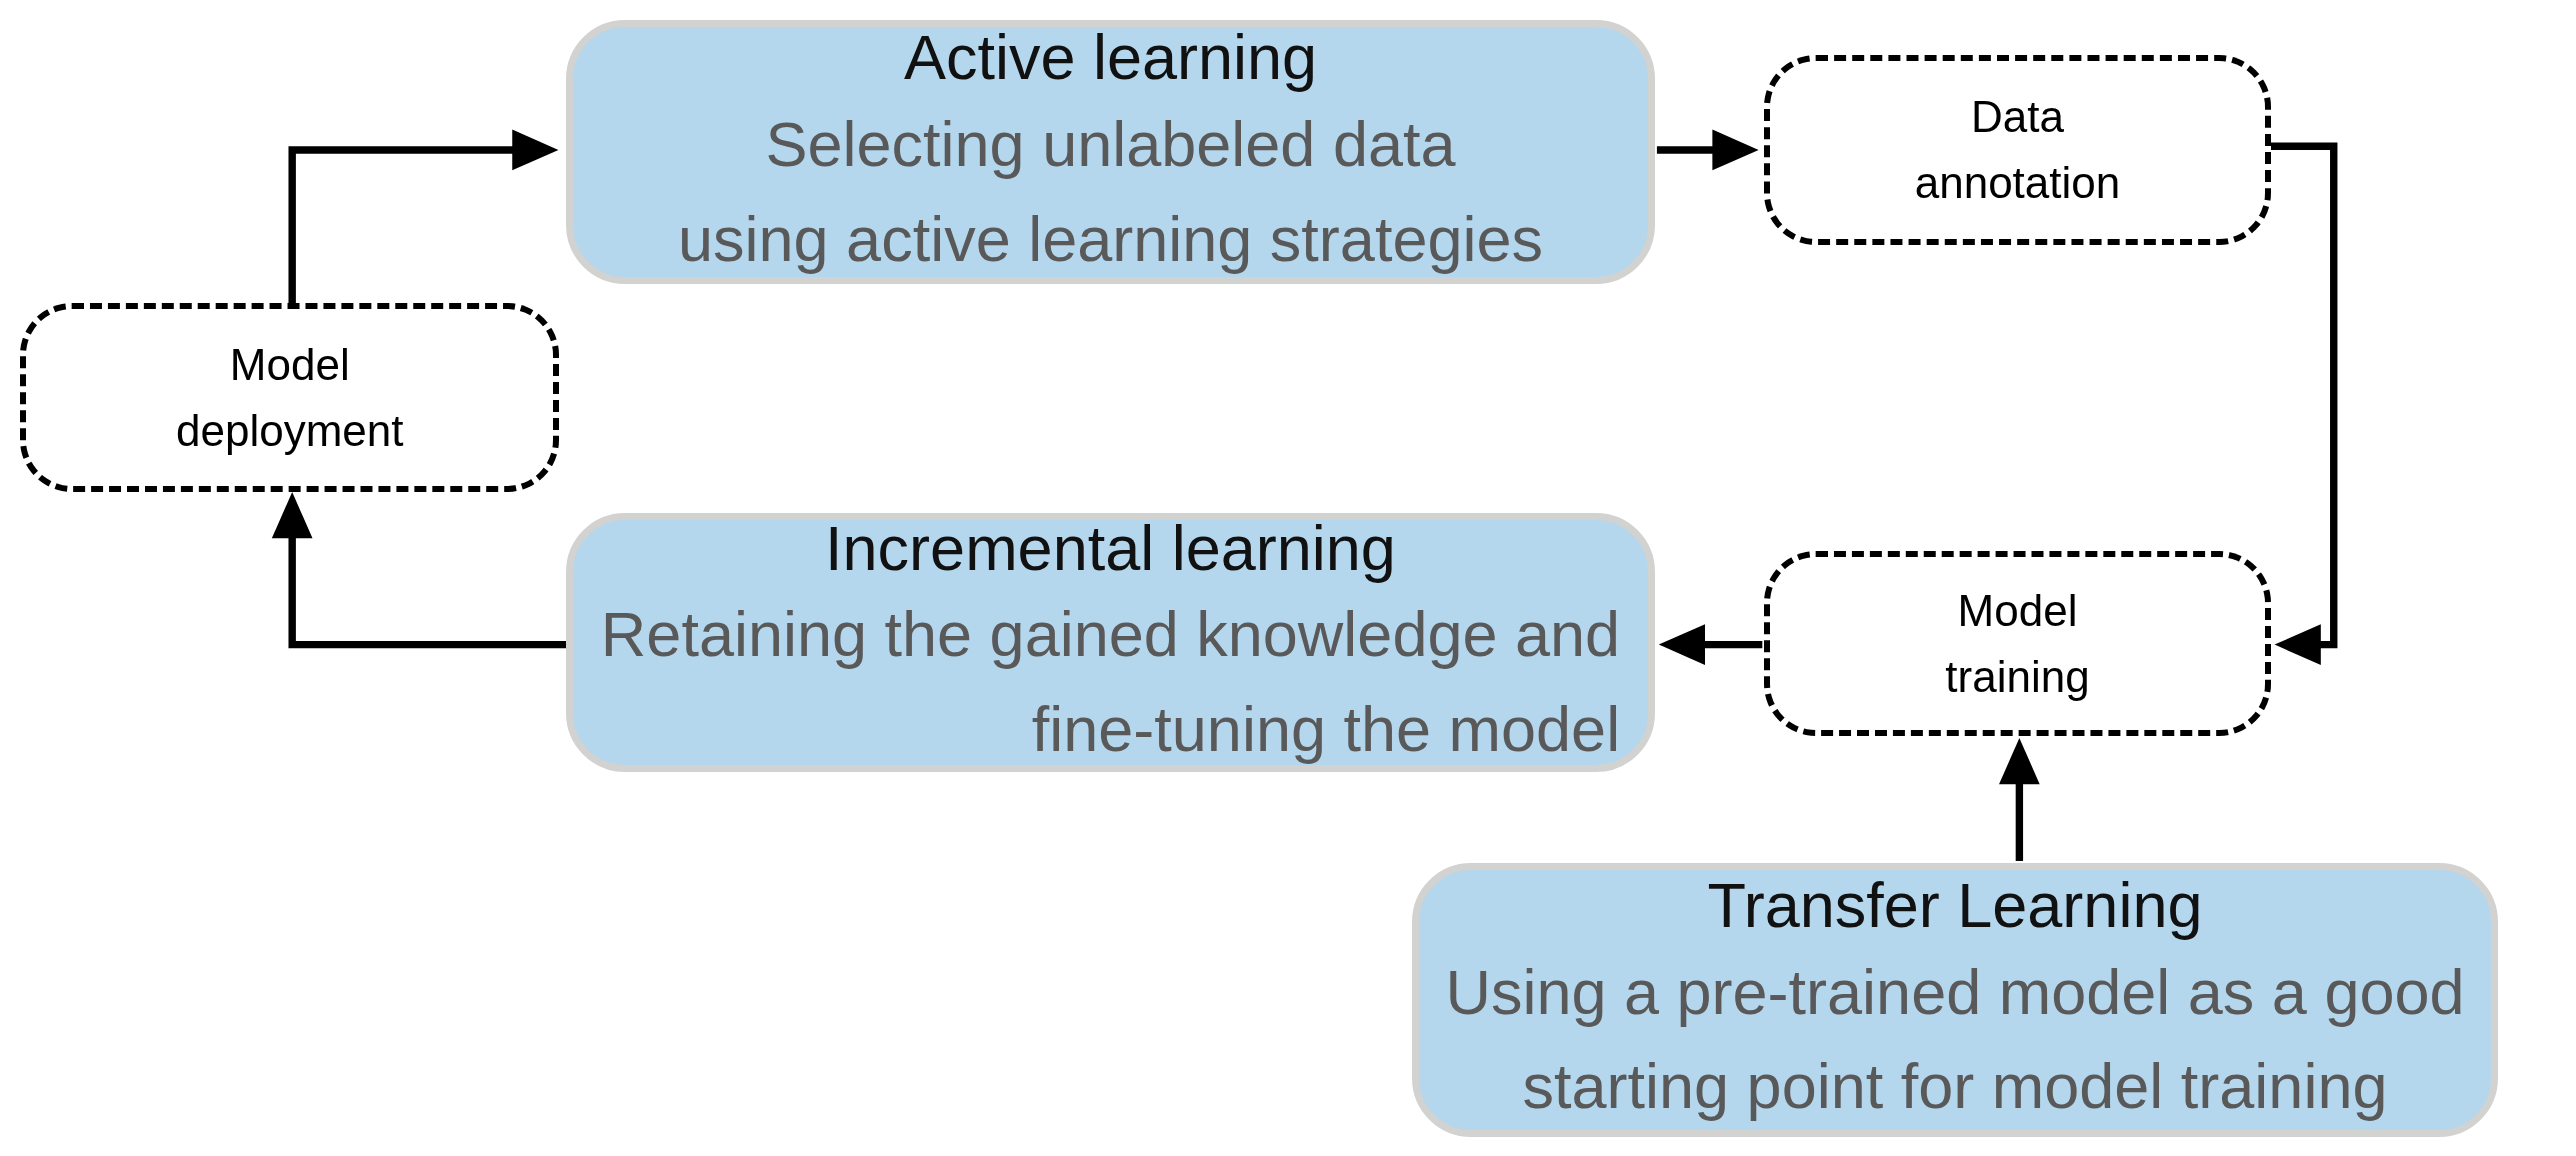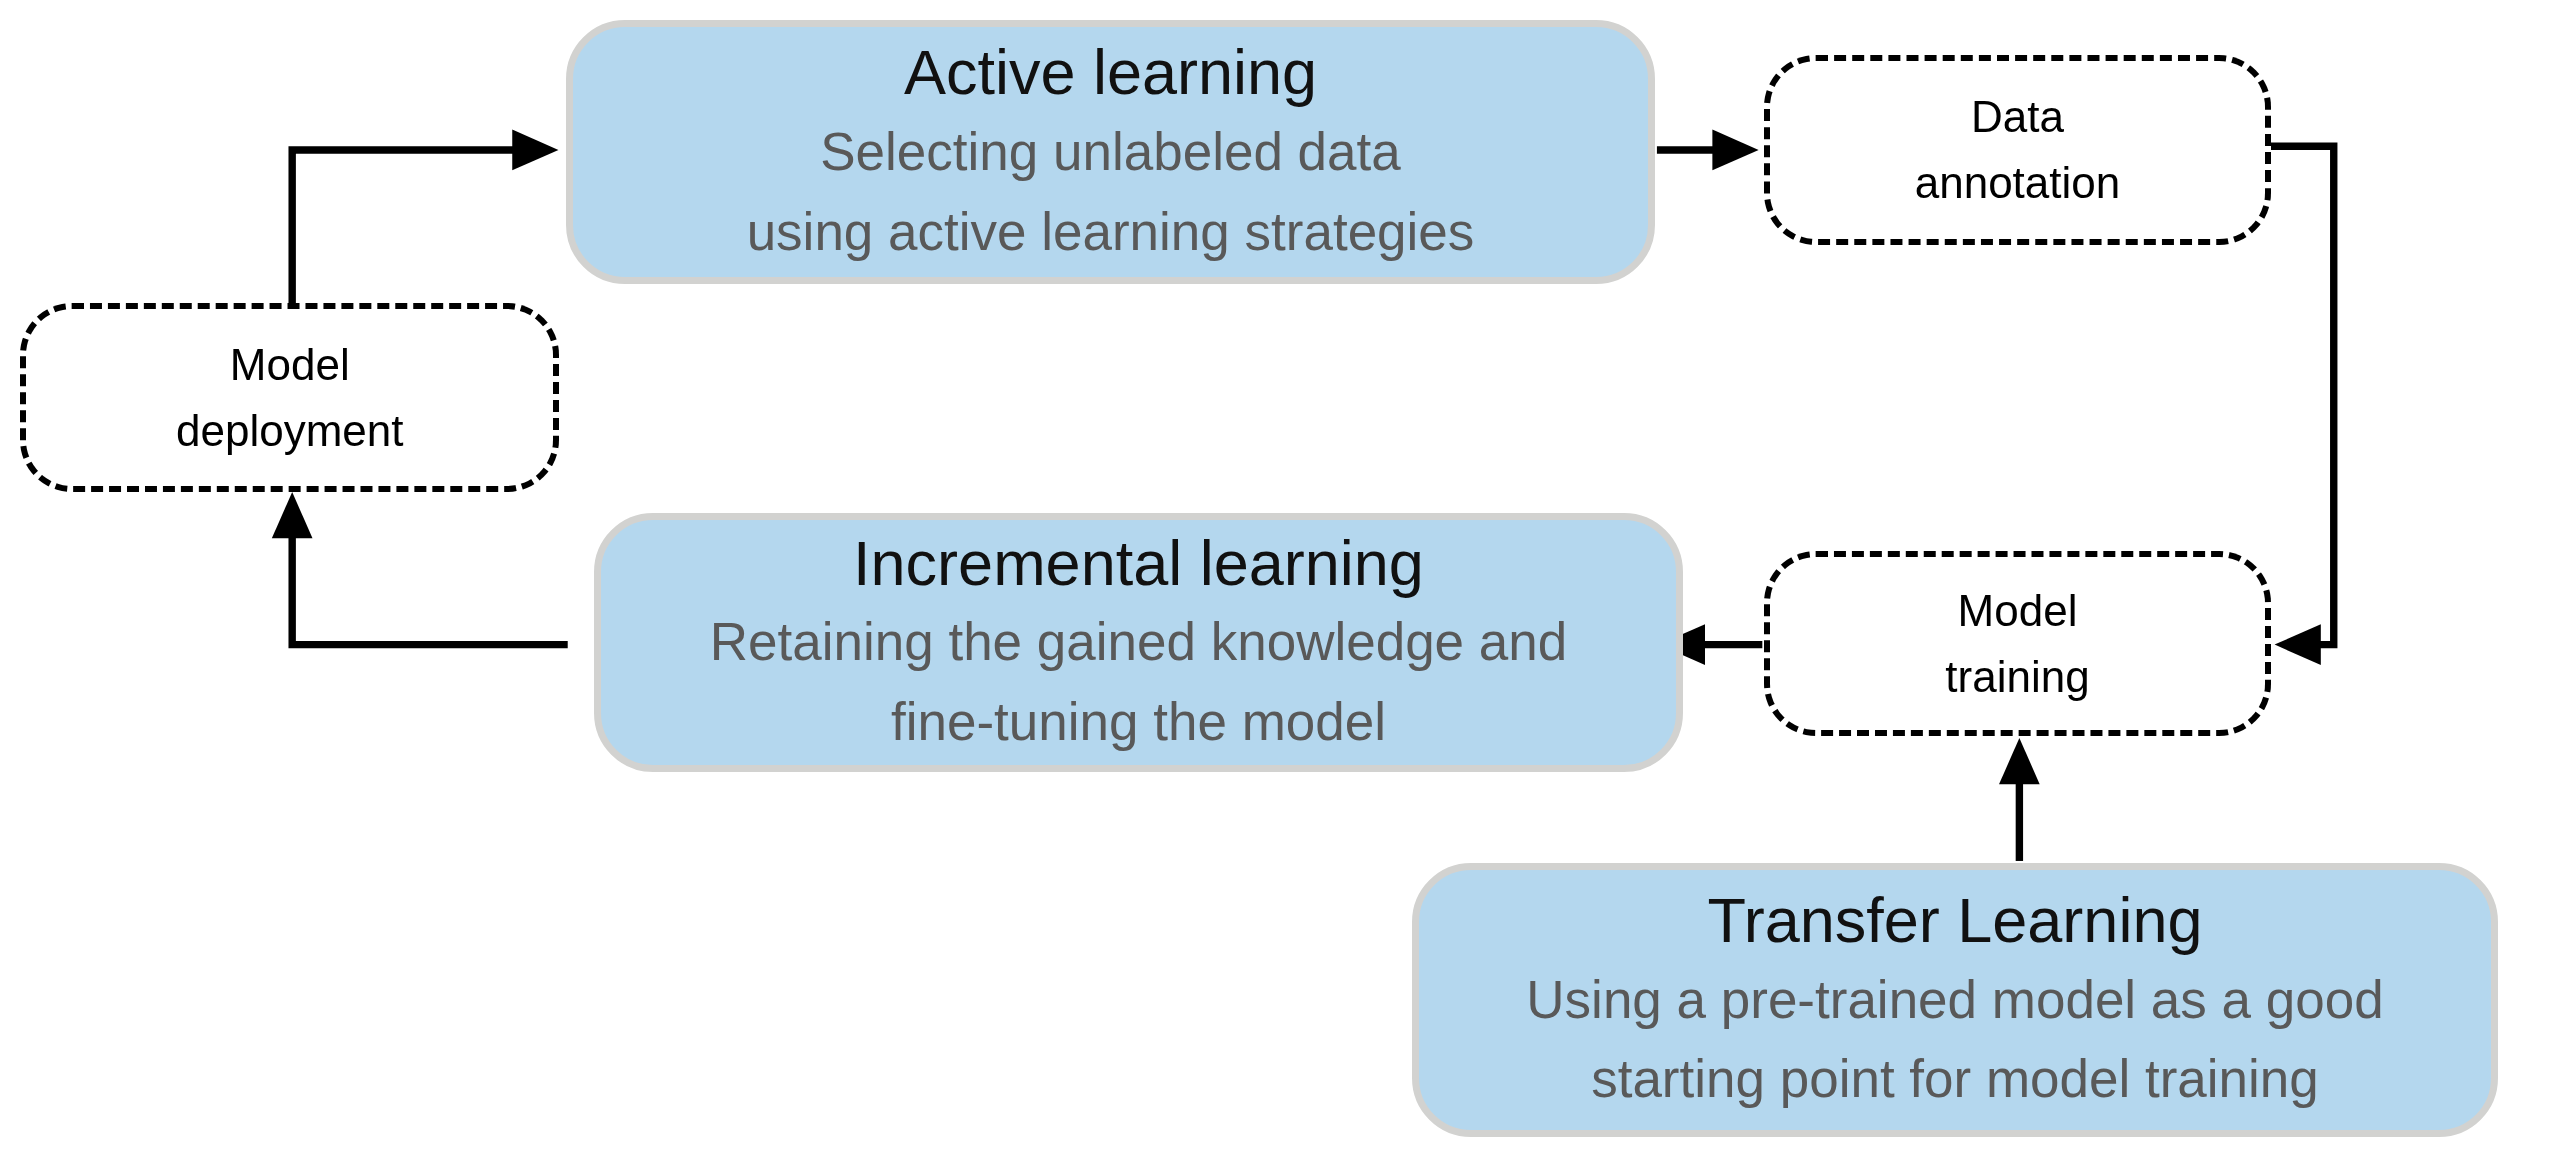--- a/index.html
+++ b/index.html
@@ -42,21 +42,21 @@
     border:6.5px dashed var(--dashed-border);
     border-radius:52px;
   }
   .title{
     font-size:63px;
     color:var(--title-text);
     line-height:1.25;
     white-space:pre-line;
   }
   .subtitle{
-    font-size:53px;
+    font-size:63px;
     color:var(--subtitle-text);
     line-height:1.5;
     white-space:pre-line;
   }
   .dlabel{
     font-size:44px;
     color:#000000;
     line-height:1.5;
     white-space:pre-line;
   }
@@ -110,21 +110,21 @@
   <div class="box dashed" style="left:1764px;top:55px;width:507px;height:190px;">
     <div class="dlabel">Data
 annotation</div>
   </div>
 
   <div class="box dashed" style="left:20.3px;top:303px;width:539px;height:189px;">
     <div class="dlabel">Model
 deployment</div>
   </div>
 
-  <div class="box blue" style="left:594px;top:513px;width:1089px;height:259px;">
+  <div class="box blue" style="left:566px;top:513px;width:1089px;height:259px;text-align:right;">
     <div class="title">Incremental learning</div>
     <div class="subtitle">Retaining the gained knowledge and
 fine-tuning the model</div>
   </div>
 
   <div class="box dashed" style="left:1764px;top:551px;width:507px;height:185px;">
     <div class="dlabel">Model
 training</div>
   </div>
 

